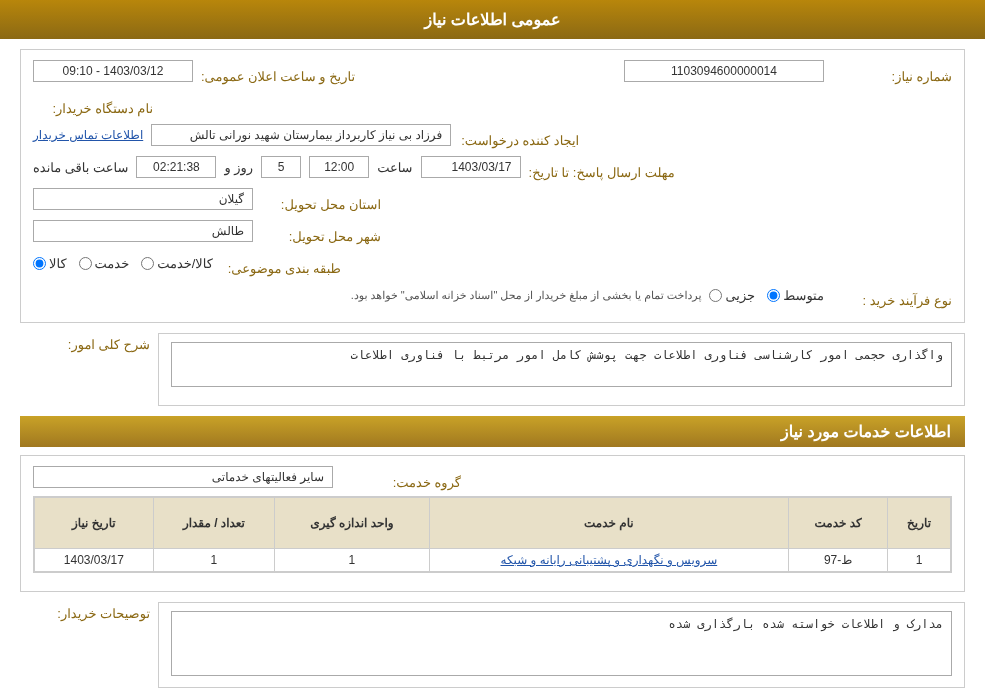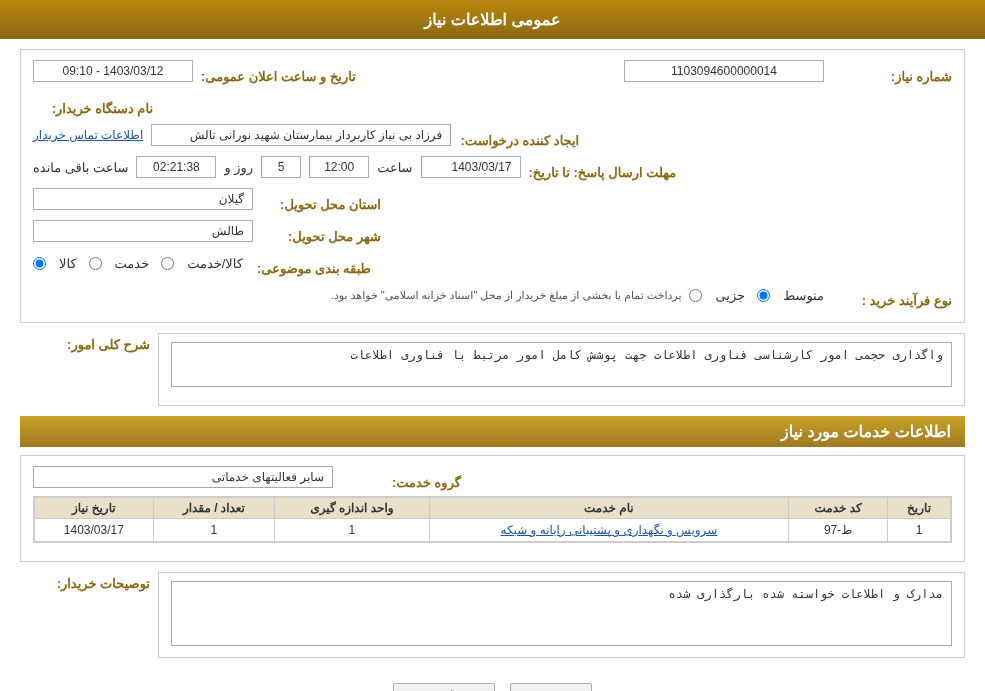--- a/index.html
+++ b/index.html
@@ -35,21 +35,21 @@
     }
     .form-row {
       display: flex;
       align-items: center;
       margin-bottom: 6px;
       gap: 8px;
       justify-content: flex-end;
     }
     .label {
       color: #8b6914;
-      font-weight: bold;
+      font-weight: normal;
       white-space: nowrap;
       min-width: 120px;
       text-align: right;
       margin-top: 11px;
     }
     .value-box {
       border: 1px solid #aaa;
       background: #fff;
       padding: 3px 8px;
       min-width: 180px;
@@ -74,21 +74,21 @@
     }
     .radio-group {
       display: flex;
       align-items: center;
       gap: 12px;
       justify-content: flex-end;
     }
     .radio-item {
       display: flex;
       align-items: center;
-      gap: 13px;
+      gap: 3px;
     }
     .radio-item input { margin: 0; }
     .section-title {
       background: linear-gradient(to bottom, #c9a227, #a07820);
       color: #fff;
       padding: 6px 14px;
       font-weight: bold;
       font-size: 16px;
       margin-bottom: 8px;
       margin-top: 10px;
@@ -98,21 +98,21 @@
       margin-bottom: 10px;
     }
     table {
       width: 100%;
       border-collapse: collapse;
       font-size: 12px;
     }
     table th {
       background: #e8e0c8;
       border: 1px solid #ccc;
-      padding: 3px 8px;
+      padding: 18px 8px;
       text-align: center;
       font-weight: bold;
       color: #333;
     }
     table td {
       border: 1px solid #ccc;
       padding: 4px 8px;
       text-align: center;
       color: #333;
     }

